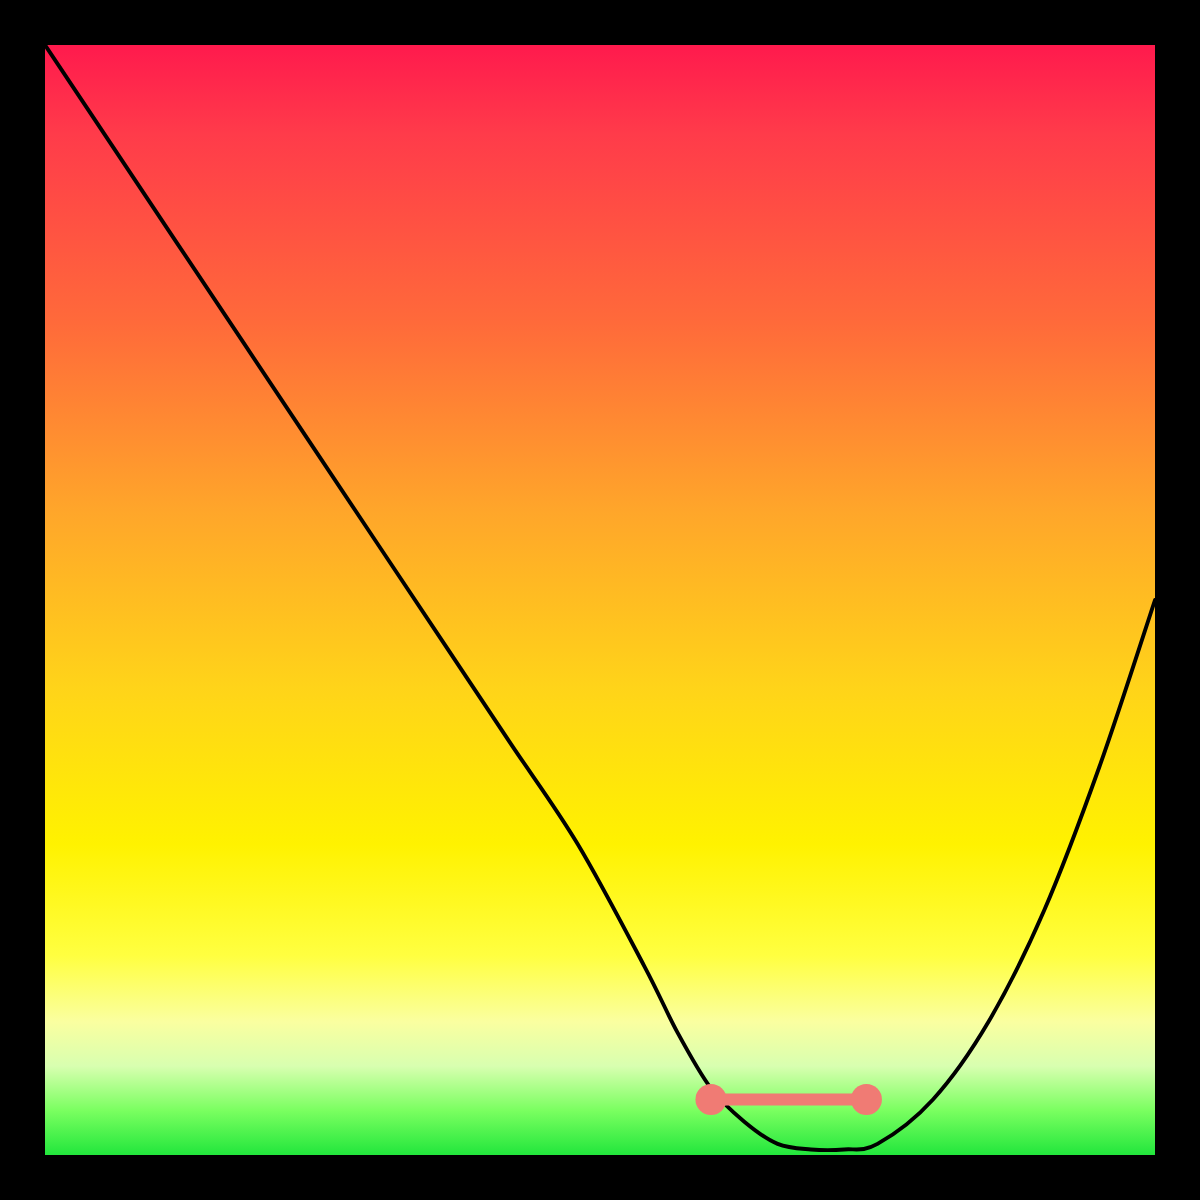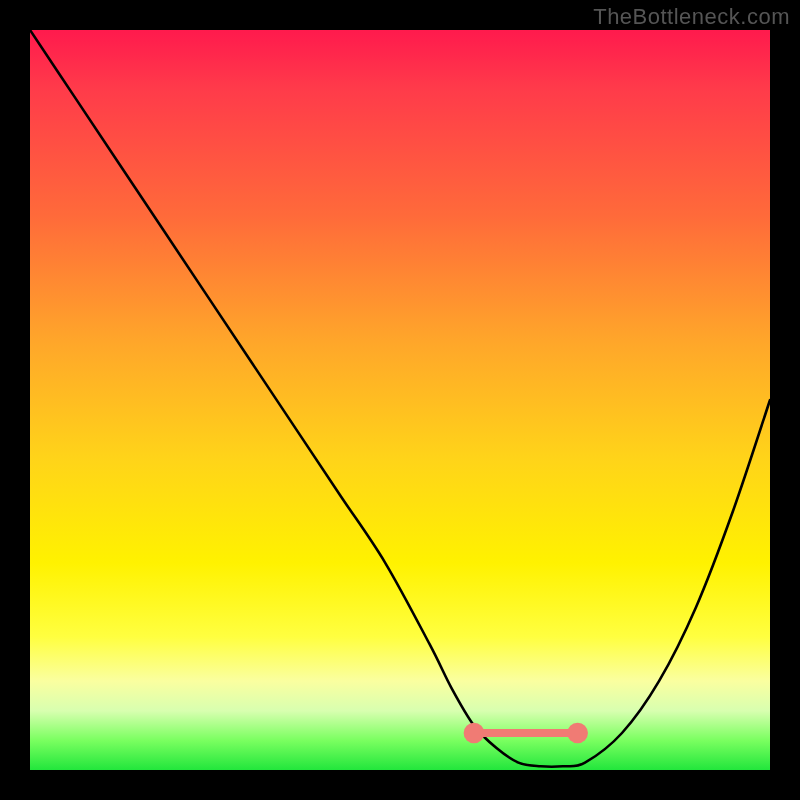--- a/index.html
+++ b/index.html
@@ -63,21 +63,20 @@
     top: 0;
     width: 100%;
     height: 100%;
     z-index: 10;
   }
 </style>
 </head>
 <body>
 
 <div class="frame">
-  <div class="watermark">TheBottleneck.com</div>
 
   <div class="plot-area">
     <div class="gradient"></div>
     <svg class="curve" viewBox="0 0 100 100" preserveAspectRatio="none">
       <path fill="none" stroke="#000" stroke-width="0.35" stroke-linecap="round" stroke-linejoin="round" d="M 0 0 C 1 1.5 4 6 6 9 C 8 12 10 15 12 18 C 14 21 16 24 18 27 C 20 30 22 33 24 36 C 26 39 28 41.99999999999999 30 44.99999999999999 C 32 47.99999999999999 34 51 36 54 C 38 57 40 60 42 63 C 44 66 46 68.66666666666667 48 72 C 50 75.33333333333333 52.5 80.16666666666667 54 83 C 55.5 85.83333333333333 55.99999999999999 87.16666666666667 56.99999999999999 89 C 57.99999999999999 90.83333333333333 59 92.66666666666667 60 94 C 61 95.33333333333333 62 96.16666666666667 63 97 C 64 97.83333333333333 65 98.58333333333333 66 99 C 67 99.41666666666667 68 99.41666666666667 69 99.5 C 70 99.58333333333333 71 99.58333333333333 72 99.5 C 73 99.41666666666667 73.66666666666667 99.75 75 99 C 76.33333333333333 98.25 78.33333333333333 96.83333333333333 80 95 C 81.66666666666667 93.16666666666667 83.33333333333333 90.83333333333333 85 88 C 86.66666666666667 85.16666666666667 88.33333333333333 81.83333333333333 90 78 C 91.66666666666667 74.16666666666667 93.33333333333333 69.66666666666667 95 65 C 96.66666666666667 60.333333333333336 99.16666666666667 52.5 100 50"></path>
       <line stroke-width="1.1" stroke-linecap="round" x1="60" x2="74" y1="95" y2="95" stroke="#f07b74"></line>
       <circle cx="60" cy="95" r="1.4" fill="#f07b74"></circle>
       <circle cx="74" cy="95" r="1.4" fill="#f07b74"></circle>
     </svg>
   </div>

